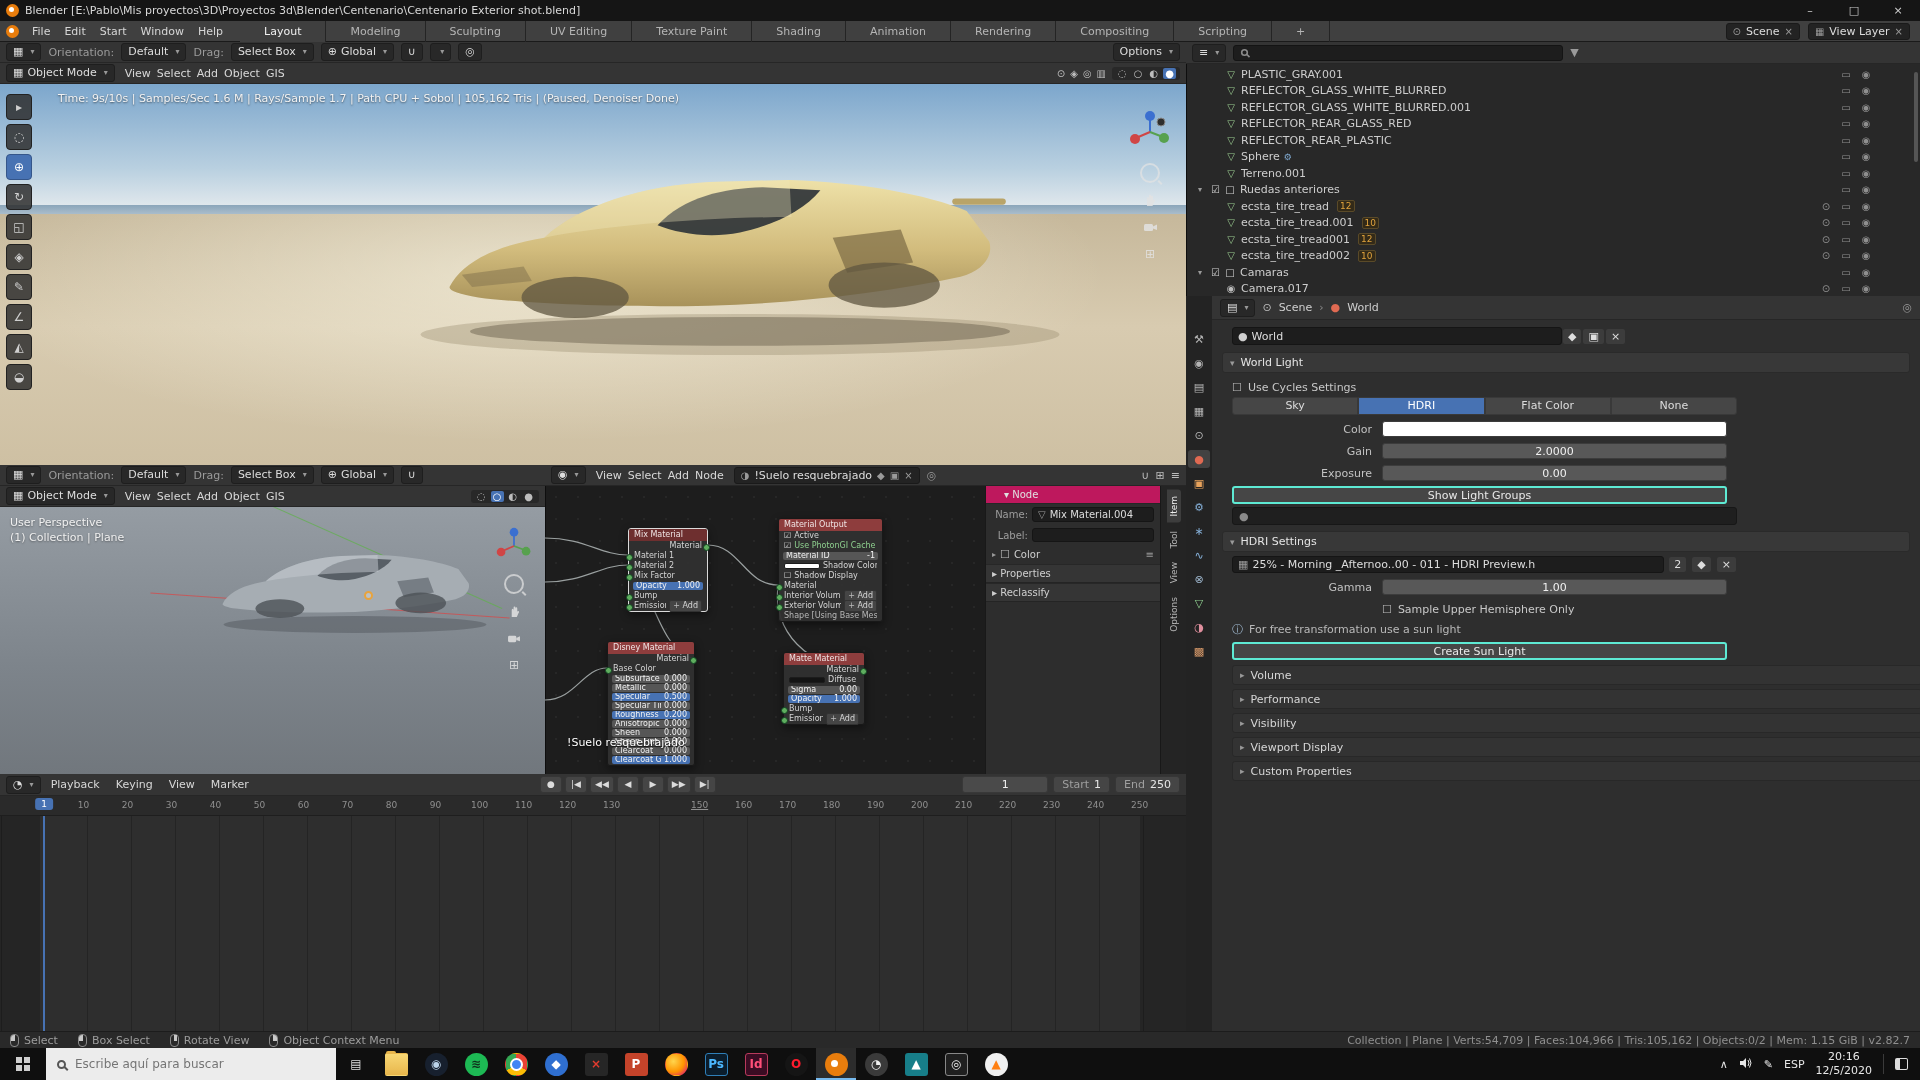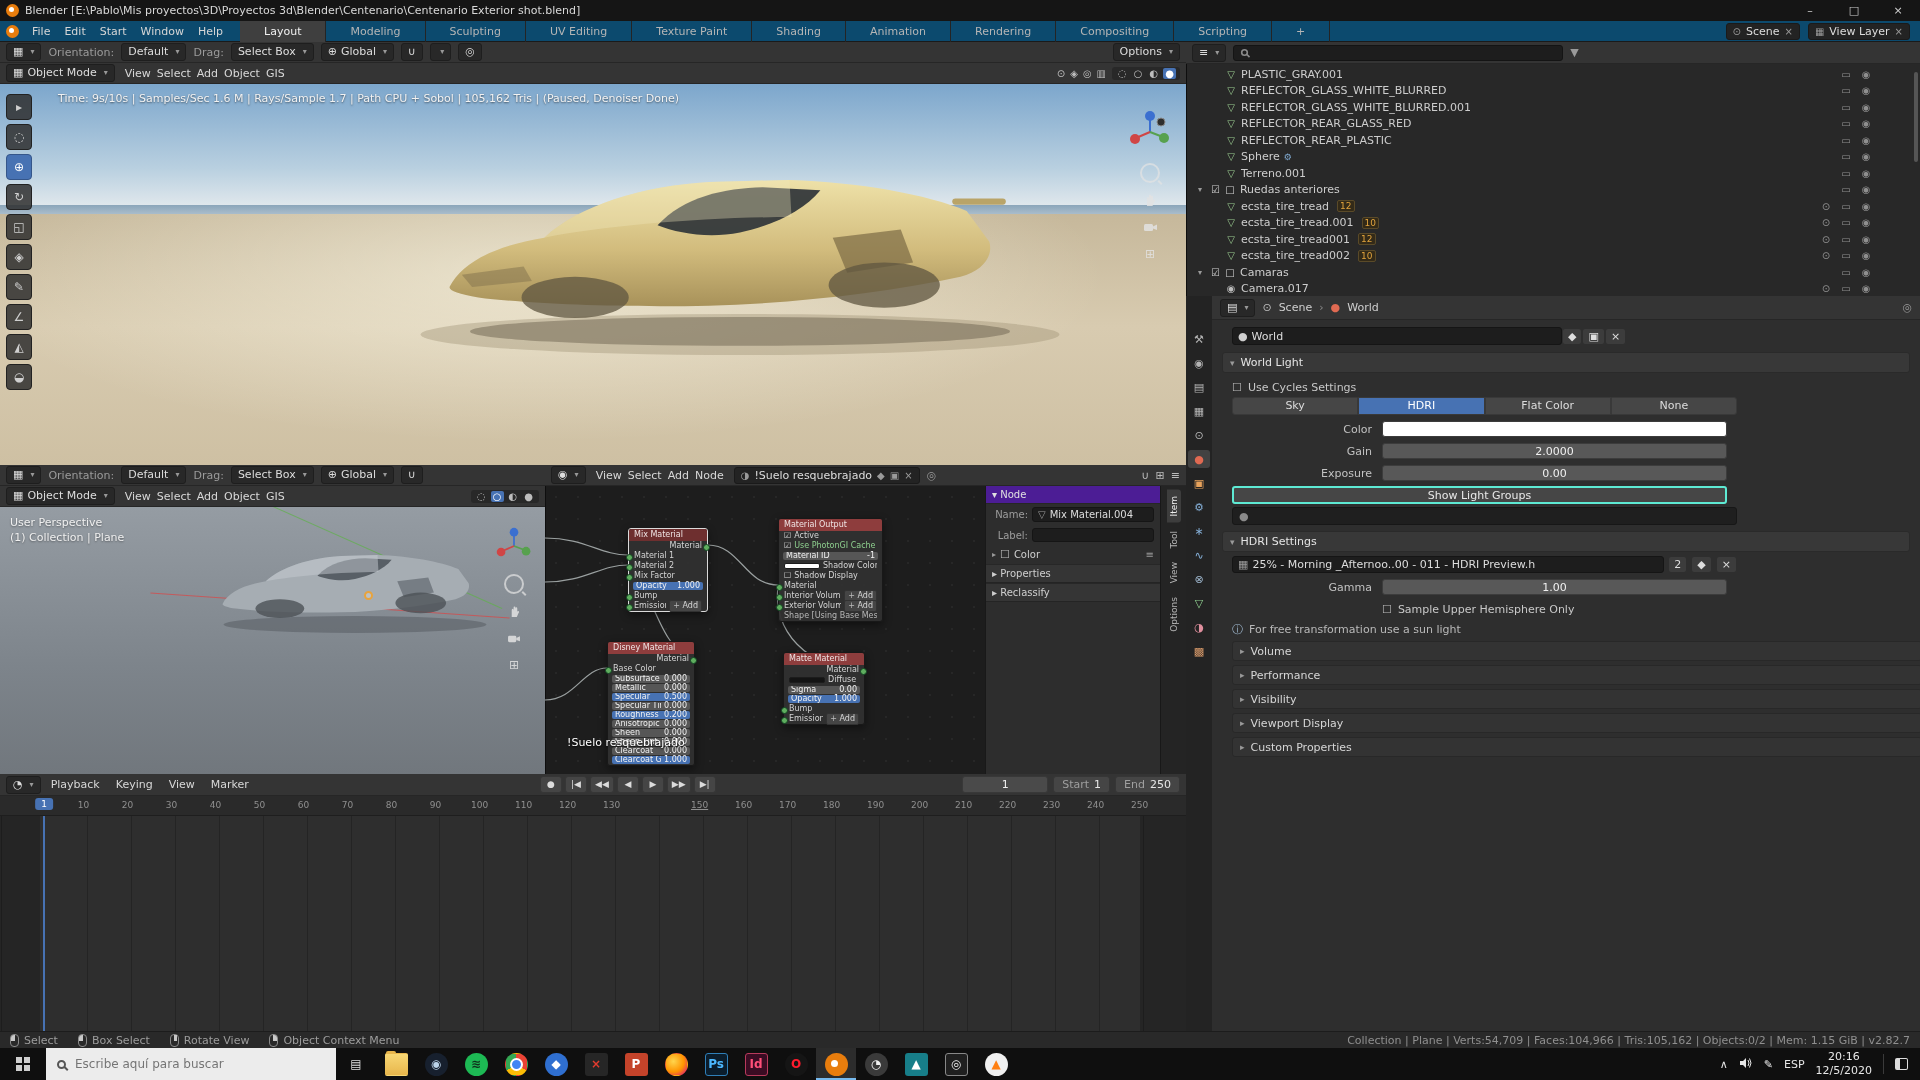--- a/index.html
+++ b/index.html
@@ -6,21 +6,21 @@
 html,body{width:1920px;height:1080px;overflow:hidden;background:#000}
 #app{position:relative;width:1920px;height:1080px;font-family:"DejaVu Sans",sans-serif;font-size:11px;color:#cfcfcf;background:#1d1d1d}
 .abs{position:absolute}
 
 .titlebar{left:0;top:0;width:1920px;height:21px;background:#151515;display:flex;align-items:center;padding-left:6px;gap:6px;color:#d8d8d8}
 .blogo{width:13px;height:13px;border-radius:50%;background:#e87d0d;position:relative}
 .blogo::after{content:"";position:absolute;left:3px;top:3px;width:5px;height:5px;border-radius:50%;background:#fff}
 .wbtns{margin-left:auto;display:flex;height:21px}
 .wbtn{width:44px;text-align:center;line-height:21px;color:#cfcfcf;font-size:11px}
 
-.topbar{left:0;top:21px;width:1920px;height:21px;background:#0c4a6e;display:flex;align-items:center;border-bottom:1px solid #1a1a1a}
+.topbar{left:0;top:21px;width:1920px;height:21px;background:#404040;display:flex;align-items:center;border-bottom:1px solid #1a1a1a}
 .topbar .blogo{margin:0 6px}
 .mi{padding:0 7px;line-height:21px;color:#d6d6d6}
 .tabs{display:flex;margin-left:10px;height:21px}
 .tab{padding:0 24px;line-height:21px;color:#b5b5b5;border-right:1px solid #242424}
 .tab[data-active="true"]{background:#3f3f3f;color:#f0f0f0}
 .tchips{margin-left:auto;display:flex;gap:8px;padding-right:10px}
 .chip{background:#232323;border:1px solid #1a1a1a;border-radius:3px;display:flex;align-items:center;gap:5px;padding:1px 6px;color:#ddd}
 .chip .cic{color:#9a9a9a;font-size:10px}
 
 .ehdr{background:#343434;display:flex;align-items:center;gap:7px;padding:0 6px;color:#d0d0d0;border-bottom:1px solid #262626;overflow:hidden;white-space:nowrap}
@@ -76,21 +76,21 @@
 .nbtn:empty,.npre:empty,.nval:empty{display:none}
 .nbtn{background:#454545;border:1px solid #323232;border-radius:2px;padding:0 3px}
 .nbtn::before{content:"+ ";color:#bbb}
 .nsw{display:none}
 .nrow[data-t="swatch"] .nsw,.nrow[data-t="swatchd"] .nsw{display:block;flex:0 0 36px;height:6px;border-radius:2px;background:var(--sw,#fff);border:1px solid #1c1c1c}
 .nrow[data-t="checkg"] .nlab{color:#8fd08f}
 .nrow[data-t="text"] .nlab{color:#b7b7b7}
 .nlabel{position:absolute;color:#fff;font-size:11px;text-shadow:0 1px 2px #000}
 
 .npanel{position:absolute;left:440px;top:0;width:175px;height:288px;background:#2d2d2d;border-left:1px solid #191919;font-size:10px}
-.np-h{background:#4c1d95;padding:3px 6px;color:#e0e0e0;border-bottom:1px solid #262626}
+.np-h{background:#be185d;padding:3px 18px;color:#e0e0e0;border-bottom:1px solid #262626}
 .np-row{display:flex;align-items:center;gap:4px;padding:3px 6px}
 .np-row .nl{flex:0 0 36px;text-align:right;color:#9d9d9d}
 .dfield{background:#1d1d1d;border:1px solid #151515;border-radius:3px;padding:1px 5px;color:#ddd;flex:1;display:flex;gap:4px;align-items:center;min-height:14px}
 .np-sec{padding:3px 6px;color:#cfcfcf;background:#353535;border-top:1px solid #272727;border-bottom:1px solid #242424}
 .ntabs{position:absolute;left:615px;top:0;width:26px;height:288px;background:#242424;display:flex;flex-direction:column;gap:2px;padding-top:4px;border-left:1px solid #181818}
 .ntab{writing-mode:vertical-rl;transform:rotate(180deg);font-size:9px;color:#b5b5b5;padding:6px 2px;margin:0 auto;border-radius:3px 0 0 3px}
 .ntab[data-active="true"]{background:#3d3d3d;color:#f0f0f0}
 
 .outliner{left:1186px;top:42px;width:734px;height:254px;background:#282828;box-shadow:inset 1px 0 0 #0e0e0e}
 .outliner .ehdr{height:22px}
@@ -959,20 +959,26 @@
             </span>
         </div>
         <div class="pcheckrow" style="padding-left:160px">
           <span class="cb">☐</span>
           <span>Sample Upper Hemisphere Only</span>
         </div>
         <div class="infobox">
           <span style="color:#9fb8cf">ⓘ</span>
           <span>For free transformation use a sun light</span>
         </div>
+        <div class="prow">
+          <span class="plab" style="flex:0 0 10px"></span>
+          <span class="pctl" style="flex:0 0 495px">
+              <span class="btn">Create Sun Light</span>
+            </span>
+        </div>
 
         <div>
 
         <div class="psec">
               <span style="color:#9a9a9a;font-size:9px">▸</span>
               <span>Volume</span>
             </div>
             <div class="psec">
               <span style="color:#9a9a9a;font-size:9px">▸</span>
               <span>Performance</span>

